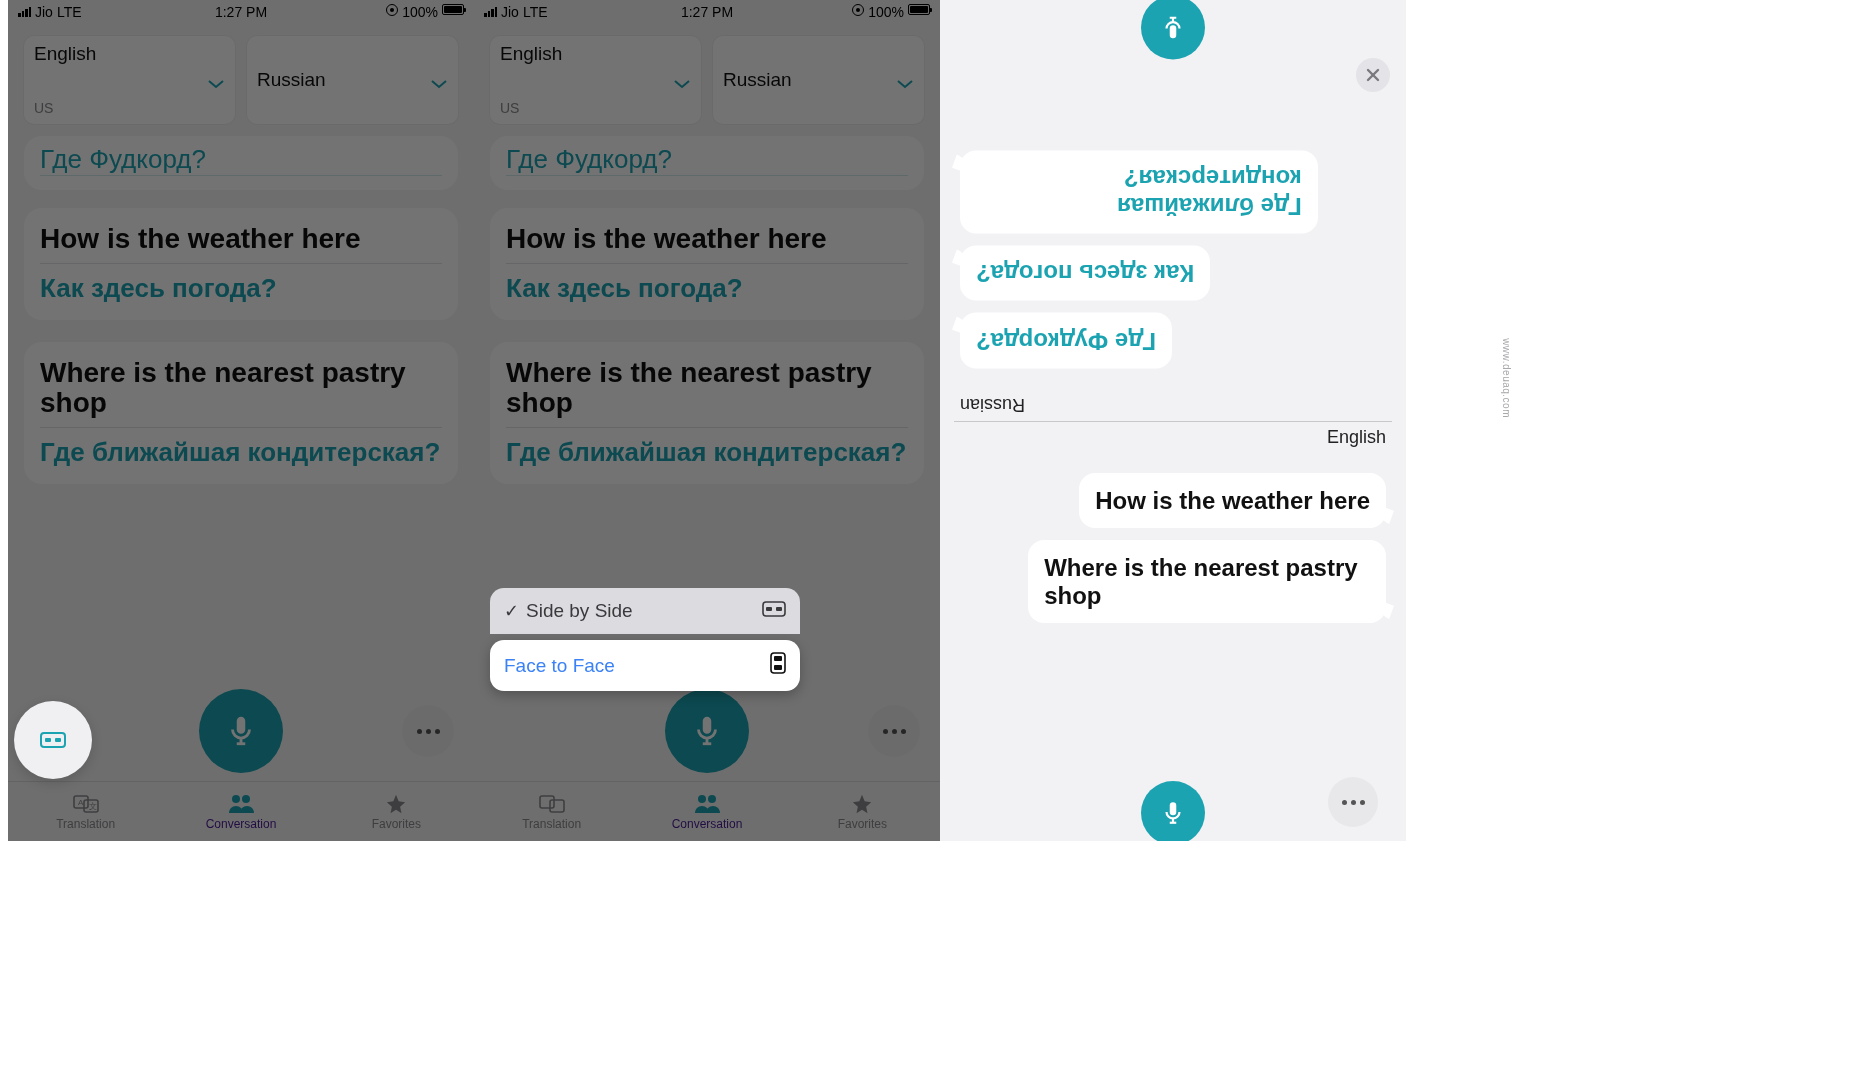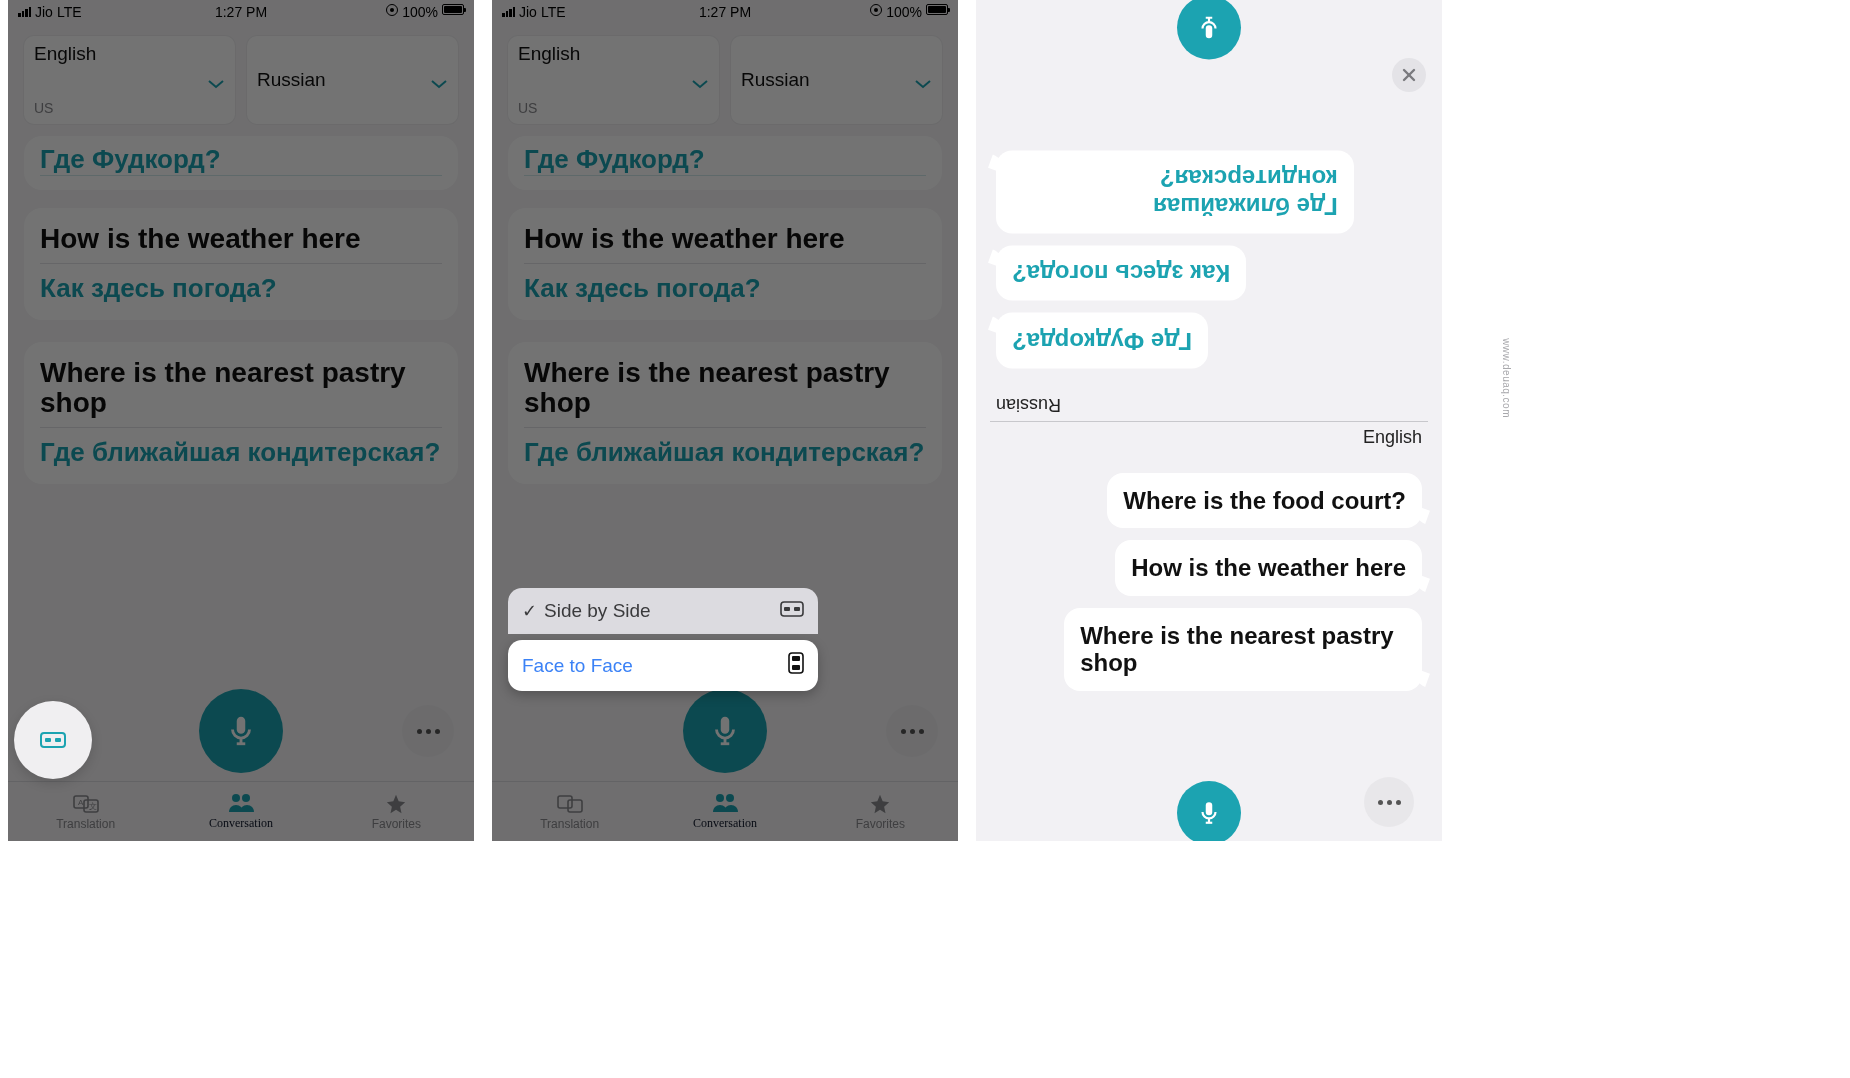--- a/index.html
+++ b/index.html
@@ -5,21 +5,20 @@
   * { box-sizing: border-box; margin: 0; padding: 0; }
   body {
     background: #fff;
     font-family: -apple-system, "Helvetica Neue", Arial, sans-serif;
     width: 1850px;
     height: 1078px;
     position: relative;
   }
   .wrap {
     display: flex;
-    gap: 18px;
     padding: 0;
     width: 1440px;
     height: 688px;
     margin-left: 8px;
   }
   .phone {
     width: 466px;
     height: 841px;
     background: #f5f4f6;
     position: relative;
@@ -78,21 +77,21 @@
 
   .chat-area {
     padding: 4px 16px 0;
   }
   .partial-bubble {
     background:#fff;
     border-radius:18px;
     padding: 6px 16px 14px;
     margin-bottom:18px;
   }
-  .partial-bubble .tline { color:#1ca3b1; font-size:26px; font-weight:700; border-bottom:1px solid #d0e9ec; padding-top:2px;}
+  .partial-bubble .tline { color:#1ca3b1; font-size:26px; font-weight:400; border-bottom:1px solid #d0e9ec; padding-top:2px;}
   .bubble {
     background:#fff;
     border-radius:18px;
     padding: 16px 16px;
     margin-bottom:22px;
   }
   .bubble .src { color:#111; font-size:28px; font-weight:600; line-height:1.1; padding-bottom:8px; border-bottom:1px solid #e3e3e6;}
   .bubble .trg { color:#1ca3b1; font-size:26px; font-weight:600; padding-top:10px; line-height:1.15;}
 
   .bottom-controls {
@@ -127,21 +126,21 @@
   .tab {
     flex:1;
     display:flex;
     flex-direction:column;
     align-items:center;
     justify-content:center;
     gap:2px;
     font-size:12px;
     color:#8a8a8e;
   }
-  .tab.active { color:#0f172a;font-family:Liberation Serif, serif; }
+  .tab.active { color:#4c1d95; }
   .tab svg { width:26px; height:22px; }
 
   
   .hl-circle {
     position:absolute;
     width:78px; height:78px;
     border-radius:50%;
     background:#f0eff1;
     z-index:100;
     display:flex; align-items:center; justify-content:center;
@@ -514,21 +513,20 @@
             <line x1="9" y1="21" x2="15" y2="21" stroke="#fff" stroke-width="2"></line>
           </svg>
       </div>
     </div>
 
     <div class="divider"></div>
 
     <div class="bottom-half">
       <div class="lang-label">English</div>
       <div class="bottom-stack">
-        <div class="msg">Where is the food court?</div>
         <div class="msg">How is the weather here</div>
         <div class="msg">Where is the nearest pastry shop</div>
       </div>
       <div class="mic">
         <svg class="mic-svg-sm" viewBox="0 0 24 24" fill="#fff">
             <rect x="9" y="2" width="6" height="12" rx="3"></rect>
             <path d="M6 11a6 6 0 0 0 12 0" stroke="#fff" stroke-width="2" fill="none"></path>
             <line x1="12" y1="17" x2="12" y2="21" stroke="#fff" stroke-width="2"></line>
             <line x1="9" y1="21" x2="15" y2="21" stroke="#fff" stroke-width="2"></line>
           </svg>

